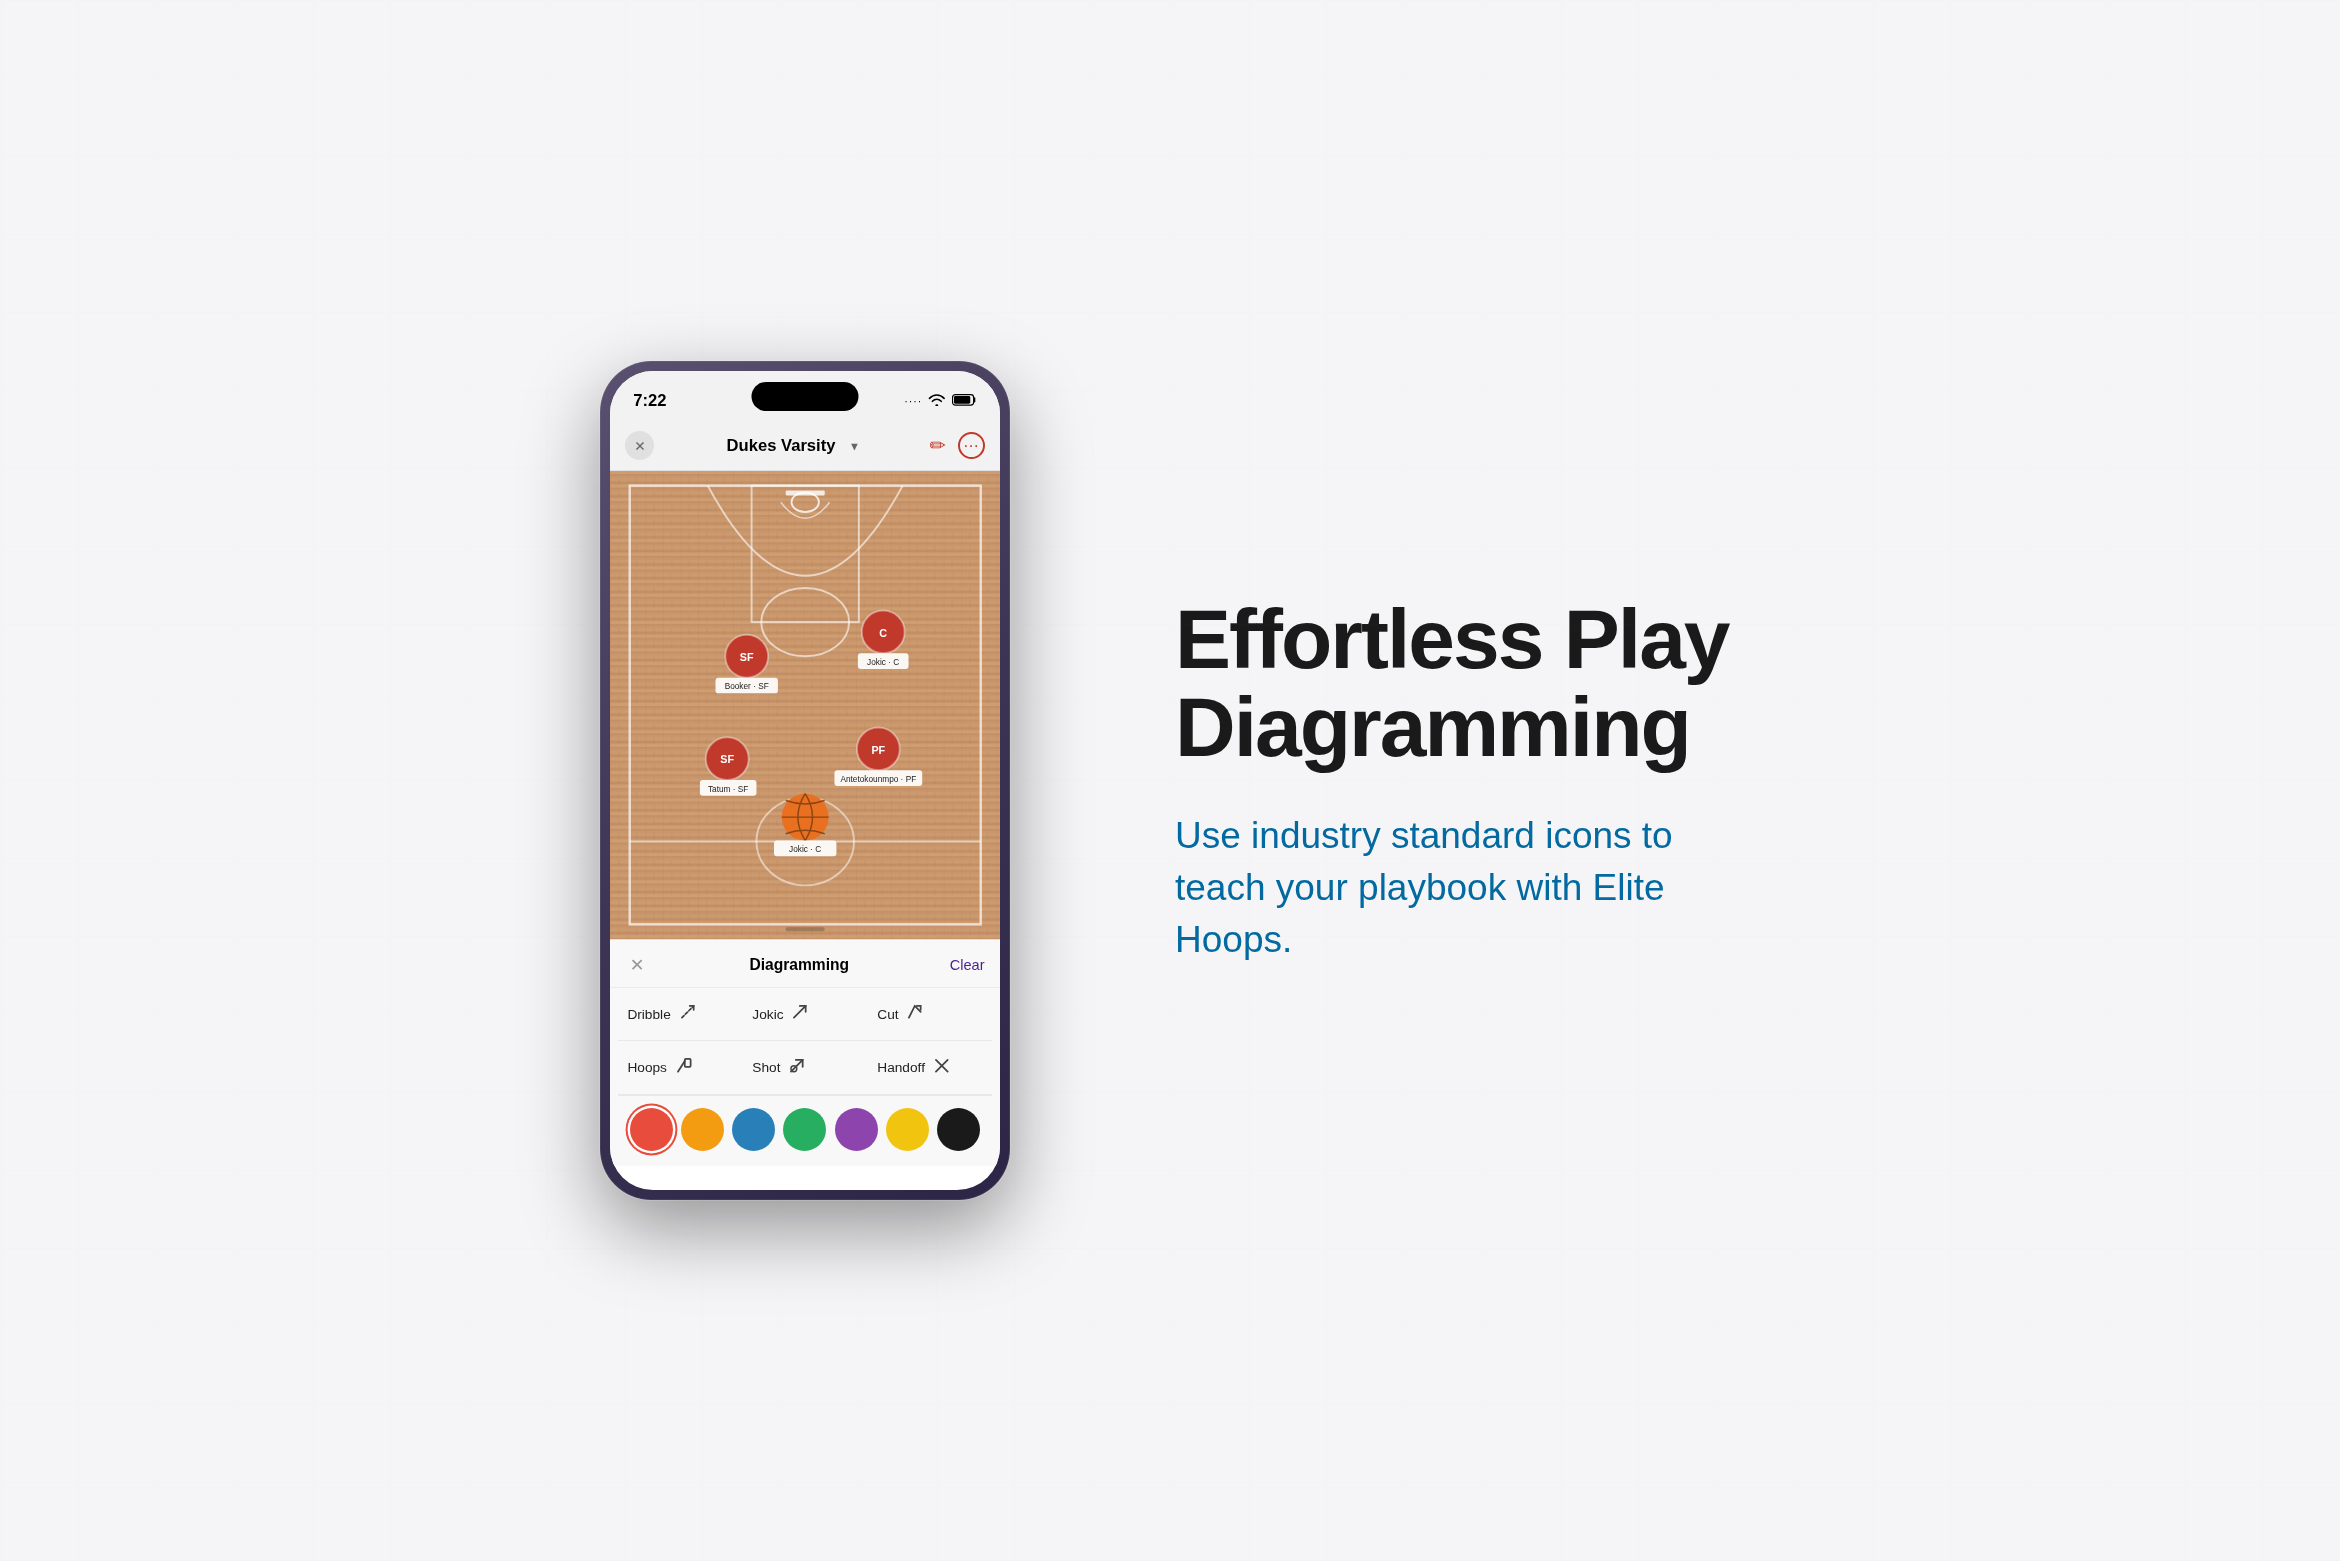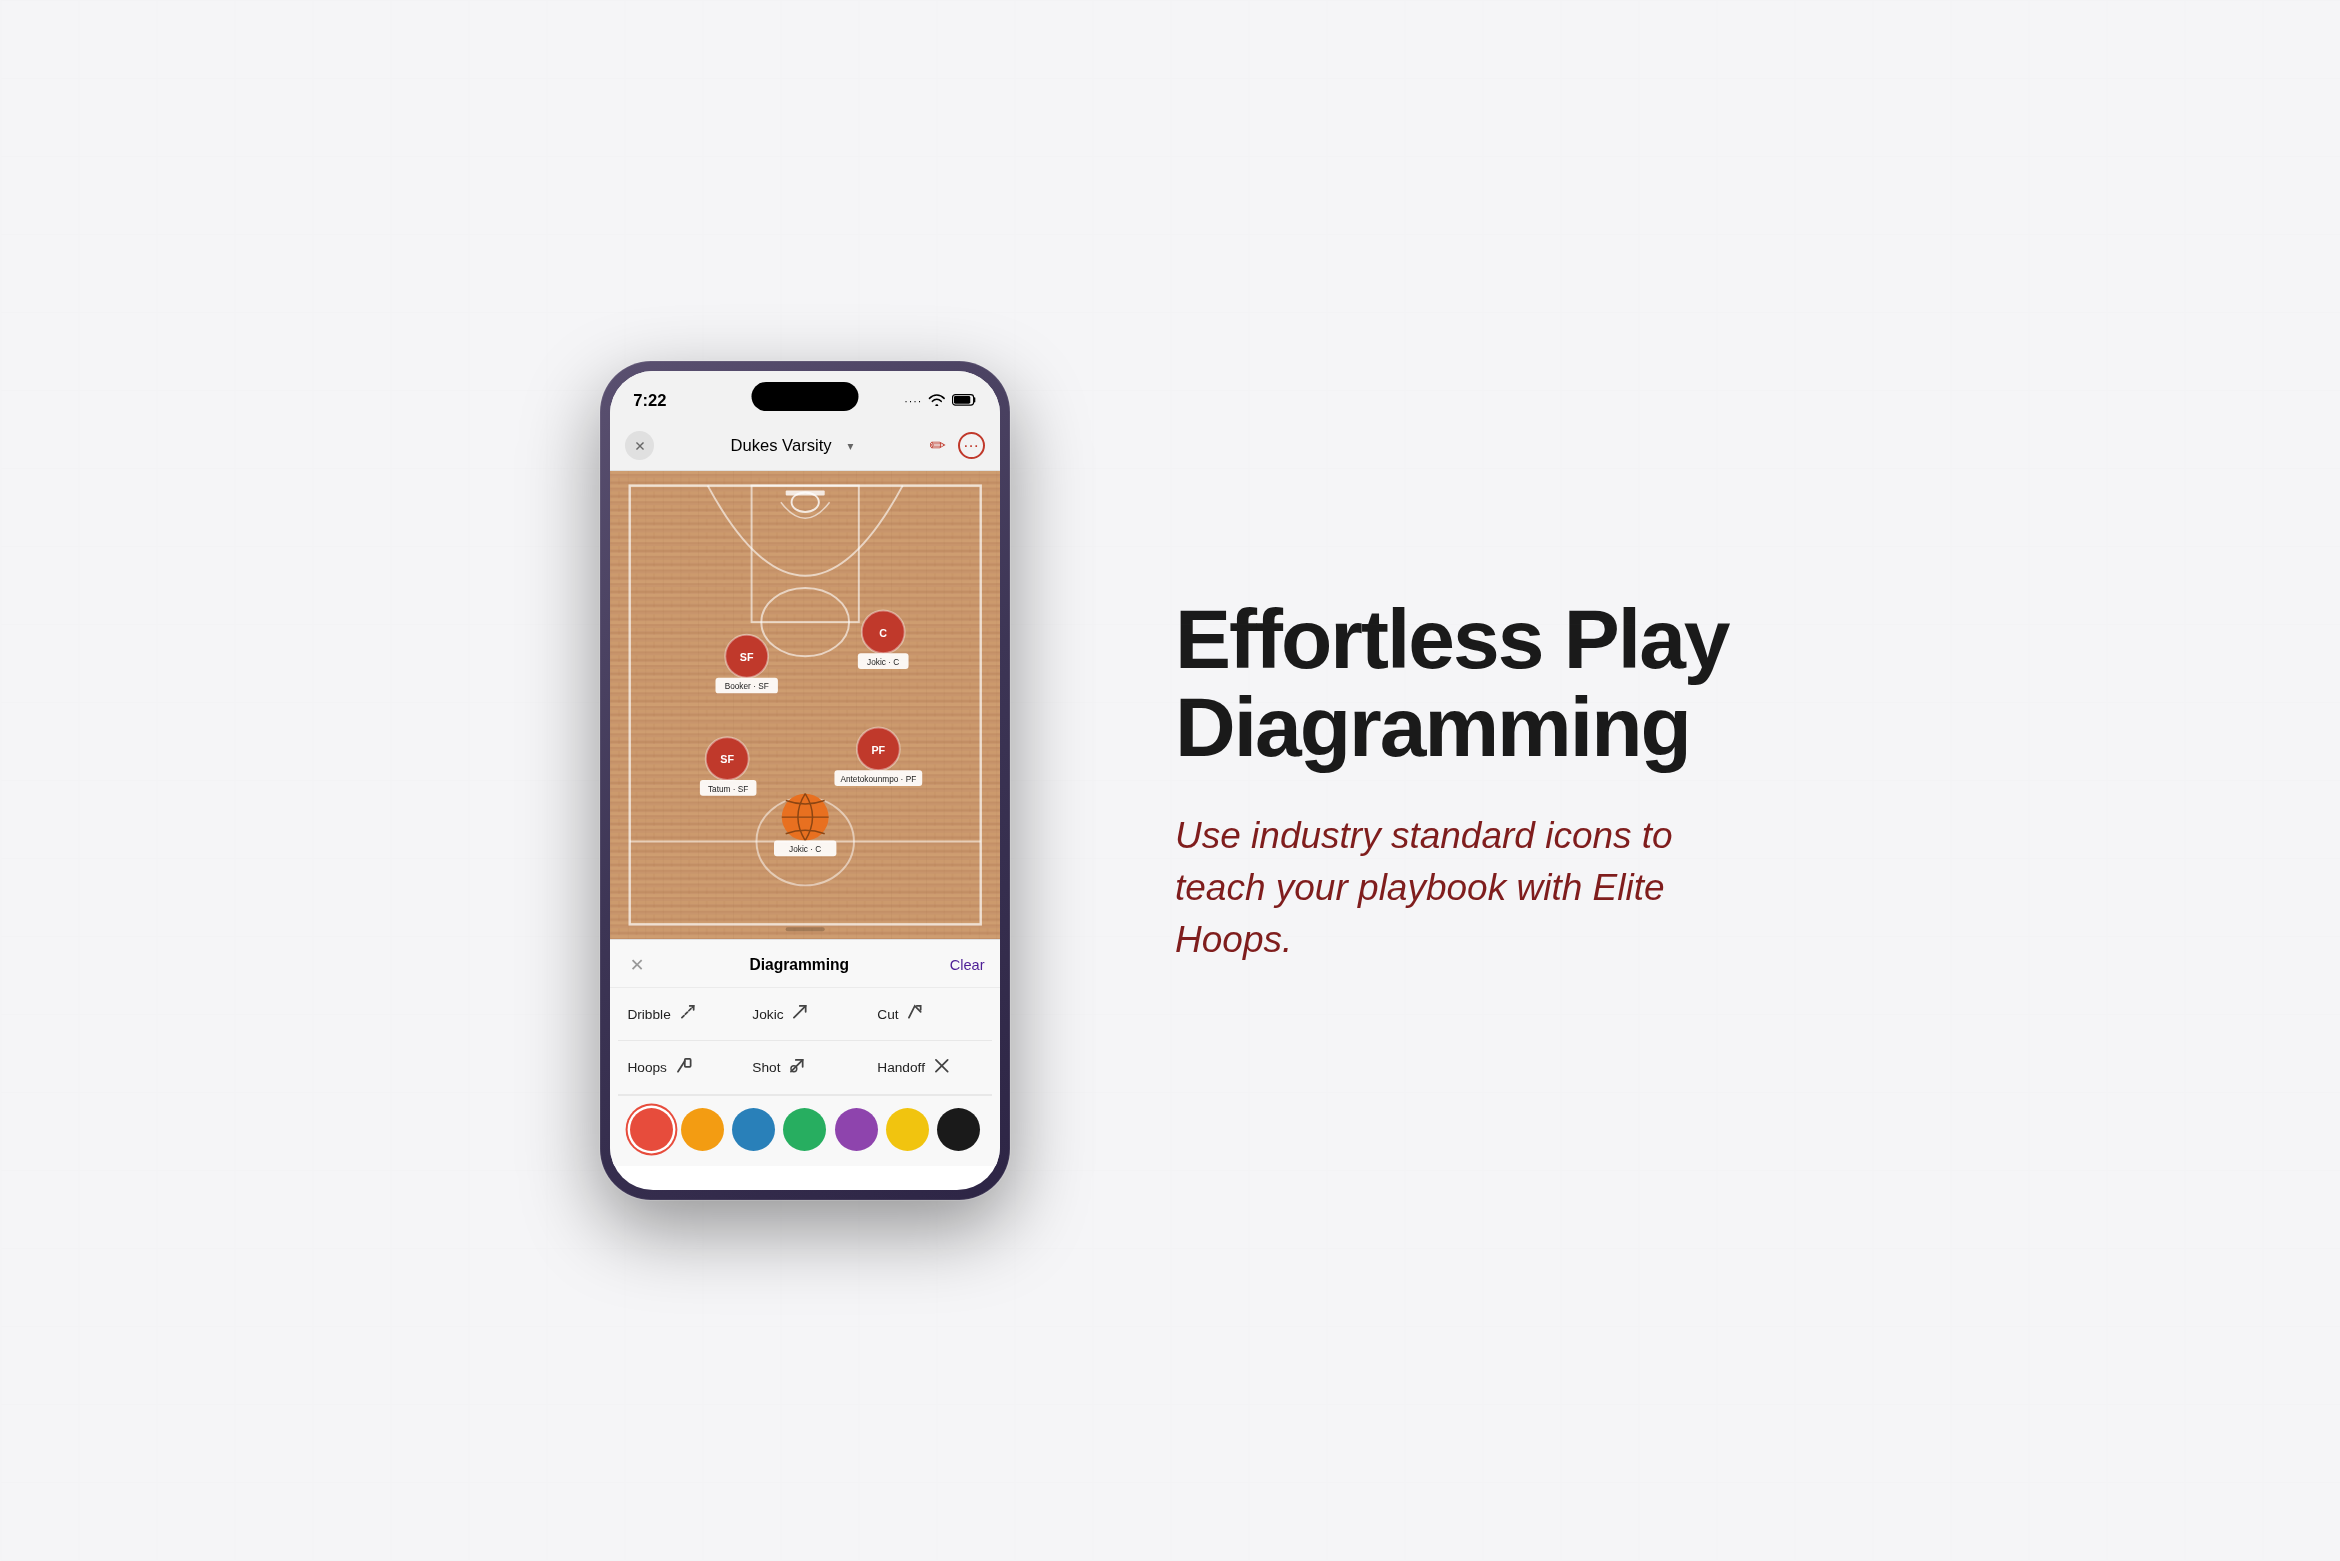--- a/index.html
+++ b/index.html
@@ -136,21 +136,21 @@
       font-size: 13.7px;
       color: #666;
       cursor: pointer;
     }
 
     .header-title-area {
       display: flex;
       align-items: center;
       gap: 16px;
       font-size: 16.6px;
-      font-weight: 400;
+      font-weight: 700;
       color: #000;
     }
 
     .header-chevron {
       font-size: 11.7px;
       color: #666;
     }
 
     .header-actions {
       display: flex;
@@ -265,23 +265,22 @@
       font-weight: 800;
       color: #1a1a1a;
       line-height: 1.05;
       letter-spacing: -2px;
       margin-bottom: 39px;
     }
 
     .sub-text {
       font-size: 37px;
       font-weight: 400;
-      color: #7f1d1d;
+      color: #0369a1;
       line-height: 1.4;
-      font-style: italic;
     }
   </style>
 </head>
 <body>
 
 <div style="position:relative; width:2341px; height:1561px; background:#f5f5f7; display:flex; align-items:center; justify-content:center;">
 
   <svg style="position:absolute;top:0;left:0;width:100%;height:100%;opacity:0.04;pointer-events:none;" xmlns="http://www.w3.org/2000/svg" viewBox="0 0 2400 1601" width="2341" height="1561">
     <defs>
       <pattern id="grid" width="80" height="80" patternUnits="userSpaceOnUse">

